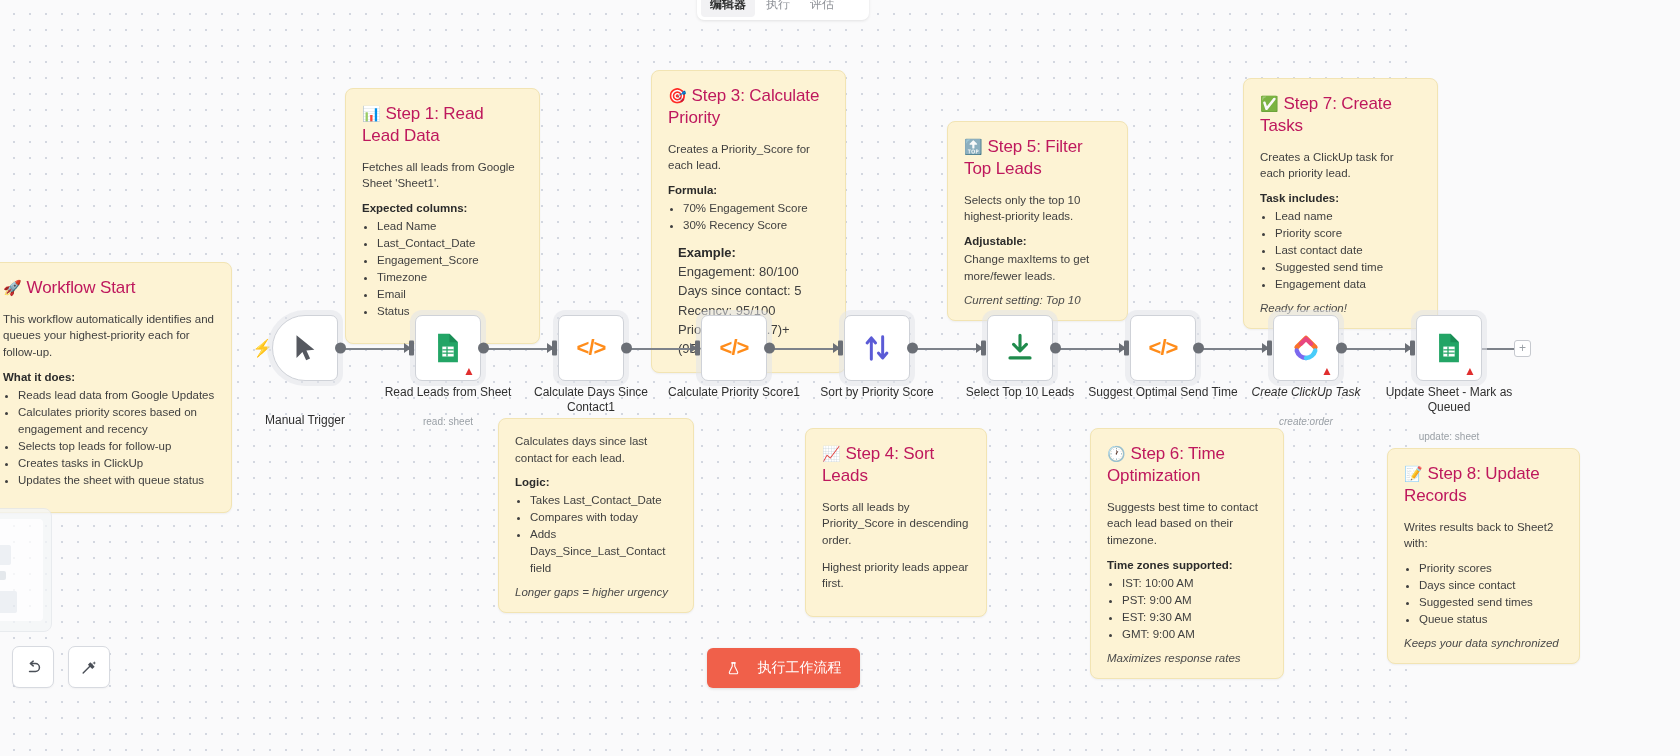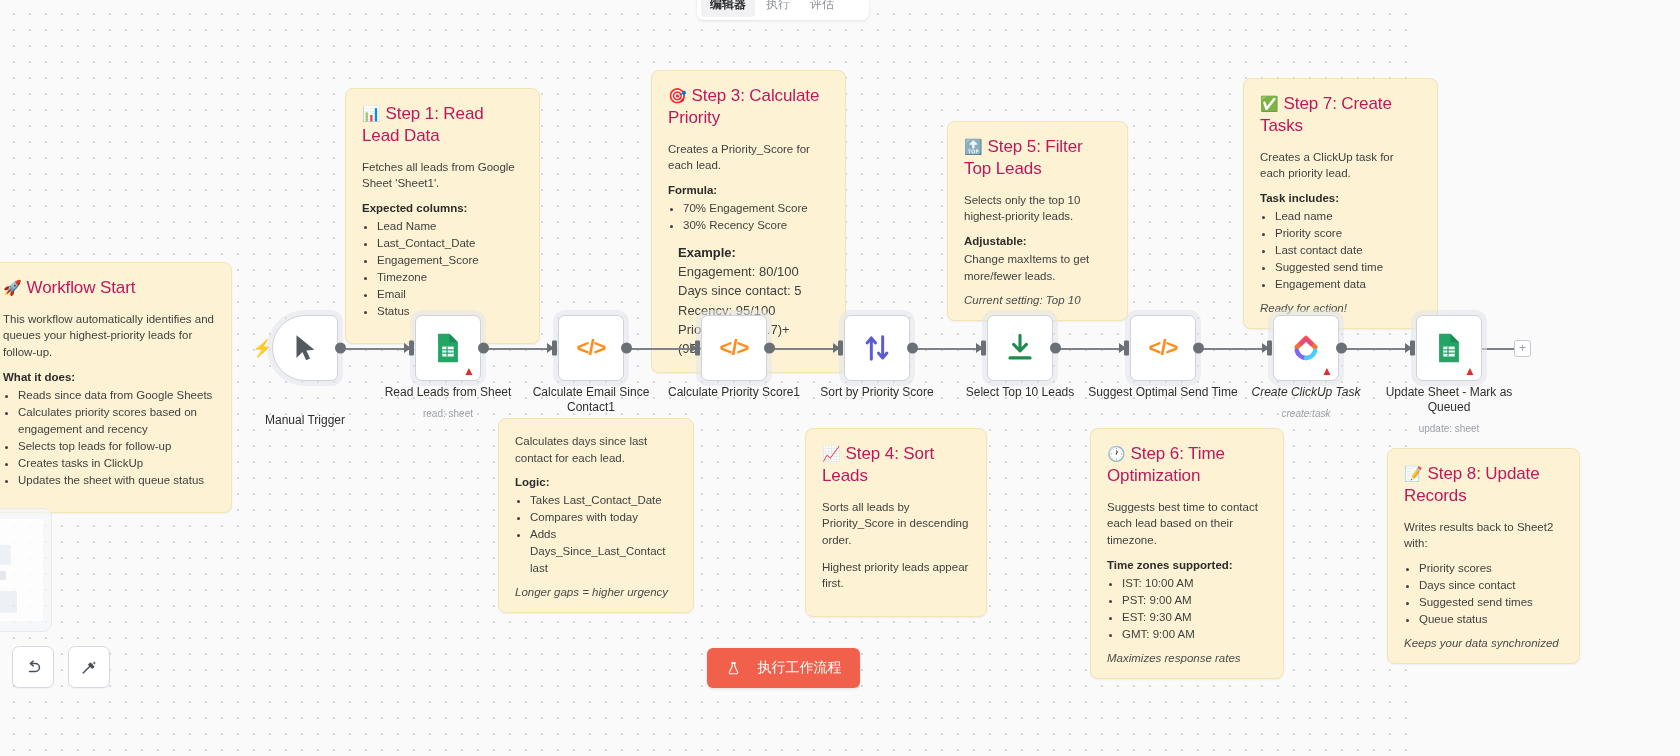--- a/index.html
+++ b/index.html
@@ -86,21 +86,21 @@
   }
   .node .stub-in {
     position: absolute; left: -7px; top: 50%; transform: translateY(-50%);
     width: 5px; height: 15px; background: #6b6f76; border-radius: 1px;
   }
   .nlabel {
     position: absolute; text-align: center; width: 150px;
     font-size: 12px; color: #2f2f2f; line-height: 1.25;
     z-index: 12;
   }
-  .nsub { display:block; font-size: 10px; color: #9aa0a6; margin-top: 8px; }
+  .nsub { display:block; font-size: 10px; color: #9aa0a6; margin-top: 16px; }
 
   .conn {
     position: absolute; height: 1.6px; background: #7d828a; z-index: 8;
   }
   .arrow {
     position: absolute; width: 0; height: 0; z-index: 9;
     border-top: 5px solid transparent; border-bottom: 5px solid transparent;
     border-left: 7px solid #6b6f76;
   }
   .bolt {
@@ -157,24 +157,24 @@
   <div class="topbar">
     <div class="tab active">编辑器</div>
     <div class="tab">执行</div>
     <div class="tab">评估</div>
   </div>
 
   <div class="note" style="left:-14px; top:262px; width:246px;">
     <h3>
       <span class="em">🚀</span><span>Workflow Start</span>
     </h3>
-    <p>This workflow automatically identifies and queues your highest-priority leads for follow-up.</p>
+    <p>This workflow automatically identifies and queues your highest-priority each for follow-up.</p>
     <span class="lbl">What it does:</span>
     <ul>
-      <li>Reads since data from Google Sheets</li>
+      <li>Reads lead data from Google Updates</li>
       <li>Calculates priority scores based on engagement and recency</li>
       <li>Selects top leads for follow-up</li>
       <li>Creates tasks in ClickUp</li>
       <li>Updates the sheet with queue status</li>
     </ul>
   </div>
 
   <div class="note" style="left:345px; top:88px; width:195px;">
     <h3>
       <span class="em">📊</span><span>Step 1: Read Lead Data</span>
@@ -190,21 +190,21 @@
       <li>Status</li>
     </ul>
   </div>
 
   <div class="note" style="left:498px; top:418px; width:196px;">
     <p>Calculates days since last contact for each lead.</p>
     <span class="lbl">Logic:</span>
     <ul>
       <li>Takes Last_Contact_Date</li>
       <li>Compares with today</li>
-      <li>Adds Days_Since_Last_Contact last</li>
+      <li>Adds Days_Since_Last_Contact field</li>
     </ul>
     <div class="ital">Longer gaps = higher urgency</div>
   </div>
 
   <div class="note" style="left:651px; top:70px; width:195px;">
     <h3>
       <span class="em">🎯</span><span>Step 3: Calculate Priority</span>
     </h3>
     <p>Creates a Priority_Score for each lead.</p>
     <span class="lbl">Formula:</span>
@@ -329,21 +329,21 @@
     <span>Read Leads from Sheet</span>
     <span class="nsub">read: sheet</span>
   </div>
 
   <div class="node" style="left:558px; top:315px;">
     <span class="stub-in"></span>
     <span class="codeic">&lt;/&gt;</span>
     <span class="dot-out"></span>
   </div>
   <div class="nlabel" style="left:516px; top:385px;">
-    <span>Calculate Email Since Contact1</span>
+    <span>Calculate Days Since Contact1</span>
   </div>
 
   <div class="node" style="left:701px; top:315px;">
     <span class="stub-in"></span>
     <span class="codeic">&lt;/&gt;</span>
     <span class="dot-out"></span>
   </div>
   <div class="nlabel" style="left:659px; top:385px;">
     <span>Calculate Priority Score1</span>
   </div>
@@ -387,21 +387,21 @@
       <path d="M5.5 11.5 L12 5 L18.5 11.5" stroke="#f9722a" stroke-width="3.4" fill="none" stroke-linecap="round" stroke-linejoin="round"></path>
       <path d="M8.5 9 L12 5.4 L15.6 9" stroke="#e8477f" stroke-width="3" fill="none" stroke-linecap="round" stroke-linejoin="round"></path>
       <path d="M5.5 13.8 A7 7 0 0 0 12 19" stroke="#7b68ee" stroke-width="3.2" fill="none" stroke-linecap="round"></path>
       <path d="M12 19 A7 7 0 0 0 18.5 13.8" stroke="#49ccf9" stroke-width="3.2" fill="none" stroke-linecap="round"></path>
     </svg>
     <span class="warn">▲</span>
     <span class="dot-out"></span>
   </div>
   <div class="nlabel" style="left:1231px; top:385px;font-style:italic;">
     <span>Create ClickUp Task</span>
-    <span class="nsub">create:task</span>
+    <span class="nsub">create:order</span>
   </div>
 
   <div class="node" style="left:1416px; top:315px;">
     <span class="stub-in"></span>
     <svg class="ic" viewBox="0 0 24 24">
       <path d="M5 2 h8 l6 6 v14 H5 Z" fill="#23a566"></path>
       <path d="M13 2 l6 6 h-6 Z" fill="#1a8d55"></path>
       <rect x="8" y="11" width="8" height="7" fill="#fff"></rect>
       <path d="M8 13.3h8M8 15.6h8M11.3 11v7" stroke="#23a566" stroke-width="0.9"></path>
     </svg>

